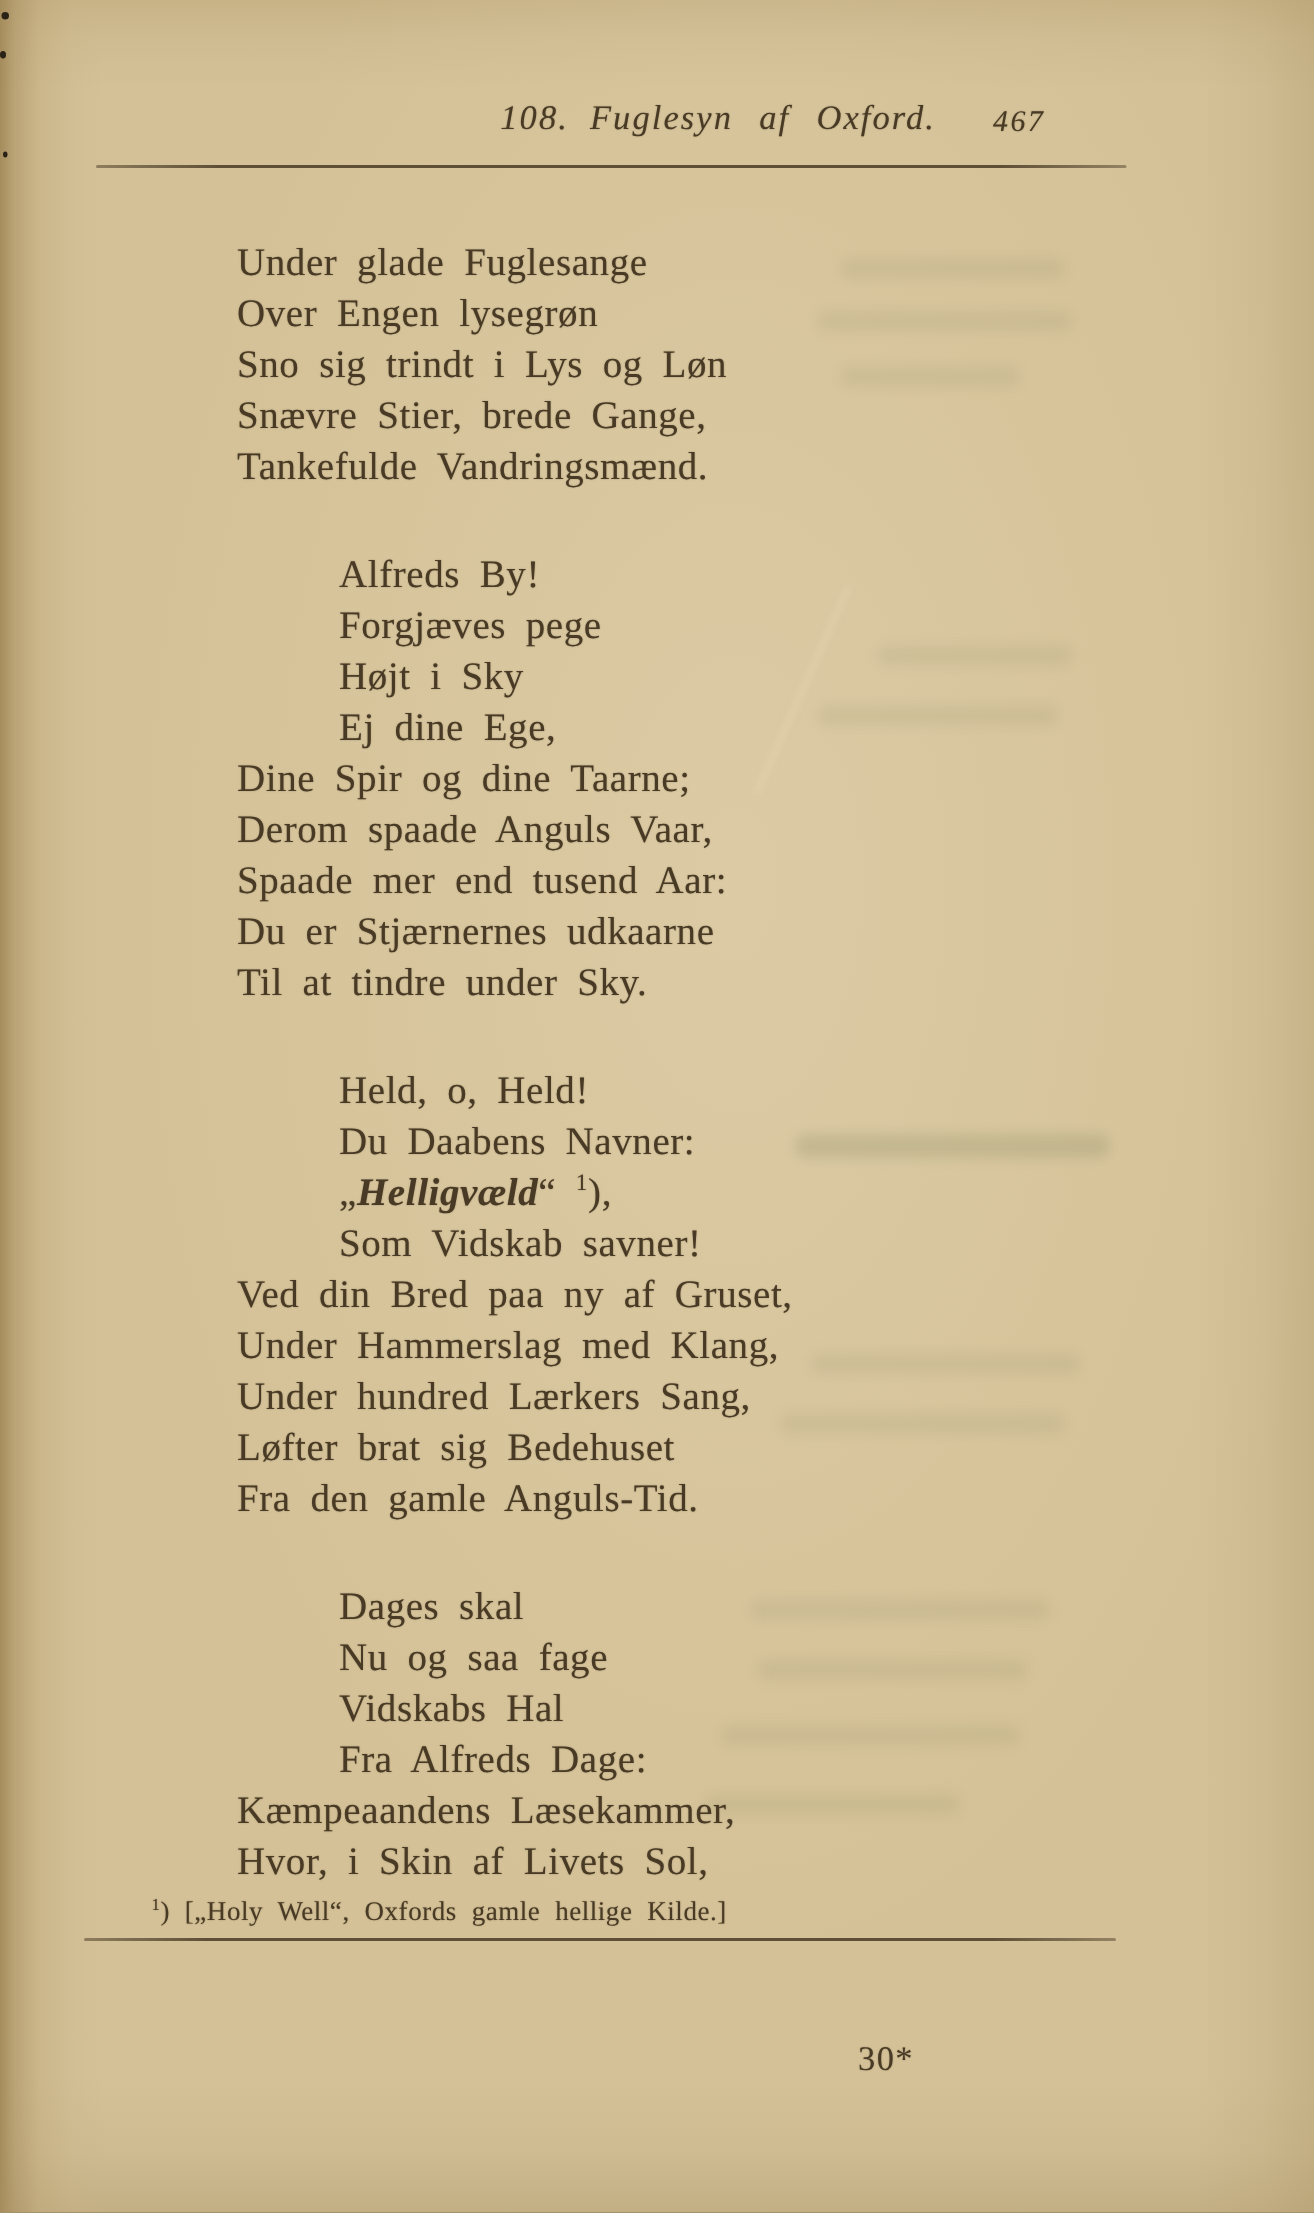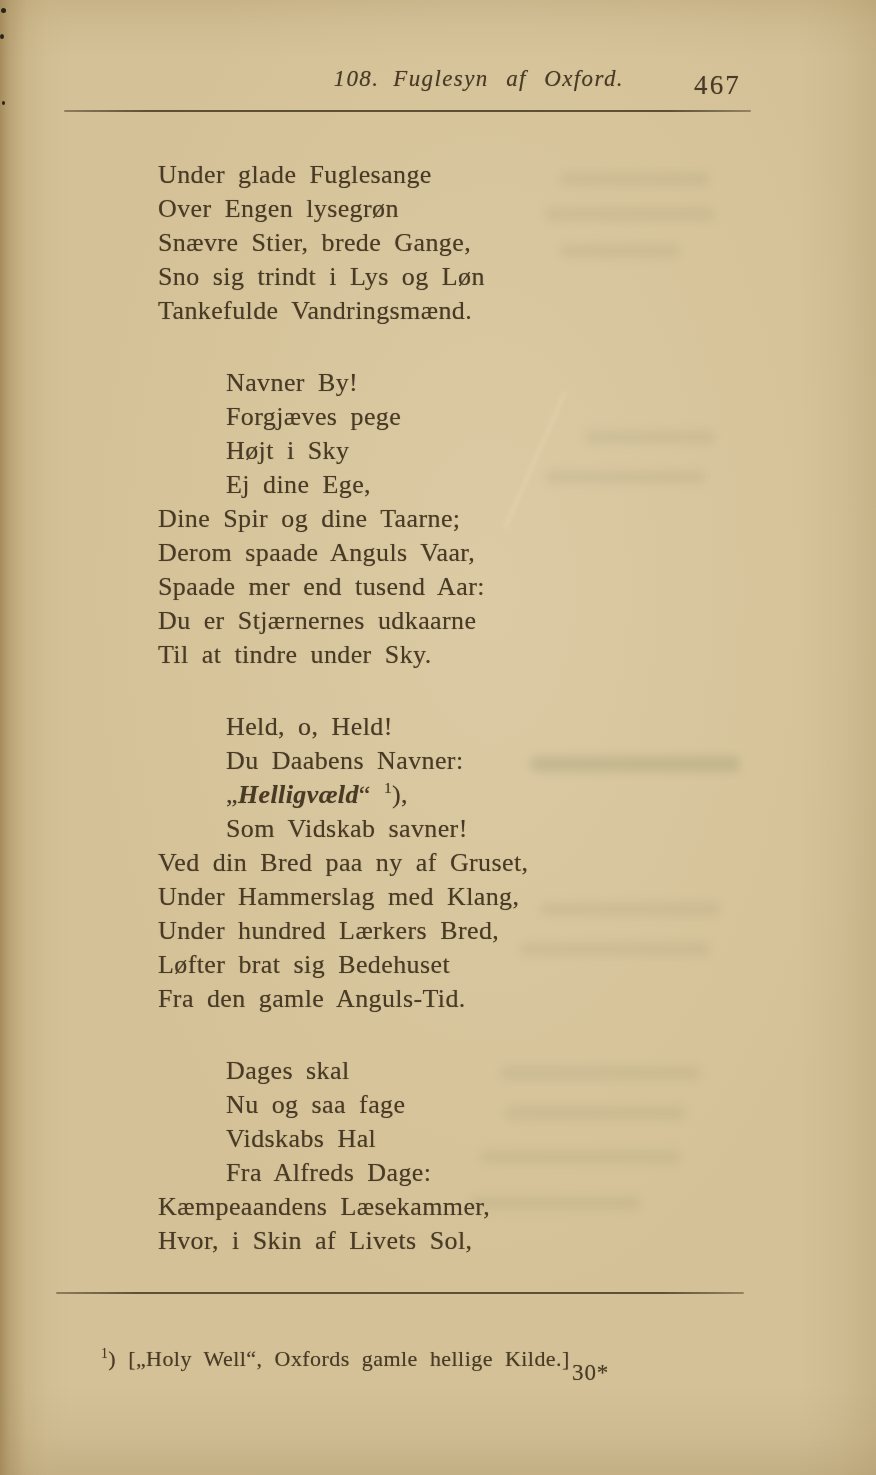--- a/index.html
+++ b/index.html
@@ -21,22 +21,22 @@
 
   
   .hdr-title{
     position:absolute; top:66px; left:64px; width:560px;
     text-align:right;
     font-style:italic; font-size:23px; letter-spacing:.06em; word-spacing:.45em;
     white-space:nowrap;
   }
   .hdr-num{ margin-right:14px; }
   .pageno{
-    position:absolute; top:70px; left:694px;
-    font-size:27px; letter-spacing:.08em;
+    position:absolute; top:70px; left:662px;
+    font-size:20px; letter-spacing:.08em;font-style:italic;
   }
   .rule{
     position:absolute; height:2px;
     background:linear-gradient(90deg, rgba(84,69,46,.55), rgba(84,69,46,.92) 12%, rgba(84,69,46,.92) 88%, rgba(84,69,46,.5));
     border-radius:1px;
   }
   .rule-top{ top:110px; left:64px; width:687px; }
   .rule-foot{ top:1292px; left:56px; width:688px; }
 
   
@@ -45,22 +45,22 @@
   .poem-line{
     height:34px; line-height:34px; font-size:26px;
     letter-spacing:.015em; word-spacing:.24em; white-space:nowrap;
   }
   .poem-line.ind1{ padding-left:68px; }
   .seg-italic{ font-style:italic;font-weight:bold; }
   .seg-sup{ font-size:60%; vertical-align:super; line-height:0; }
 
   
   .footnote{
-    position:absolute; top:1346px; left:101px;
-    font-size:22px; letter-spacing:.02em; word-spacing:.28em; white-space:nowrap;
+    position:absolute; top:1264px; left:101px;
+    font-size:18px; letter-spacing:.02em; word-spacing:.28em; white-space:nowrap;
   }
   .footnote .seg-sup{ font-size:62%; vertical-align:super; }
   .sigmark{
     position:absolute; top:1360px; left:572px;
     font-size:23px; letter-spacing:.04em;
   }
 
   
   .show-through{
     position:absolute; border-radius:8px;
@@ -100,43 +100,43 @@
   <div class="hdr-title ink">
     <span class="hdr-num">108.</span><span>Fuglesyn af Oxford.</span>
   </div>
   <div class="pageno ink">467</div>
   <div class="rule rule-top"></div>
 
   <div class="poem ink" id="poem">
       <div class="stanza">
         <div class="poem-line"><span class="seg-normal">Under glade Fuglesange</span></div>
         <div class="poem-line"><span class="seg-normal">Over Engen lysegrøn</span></div>
+        <div class="poem-line"><span class="seg-normal">Sno sig trindt i Lys og Løn</span></div>
         <div class="poem-line"><span class="seg-normal">Snævre Stier, brede Gange,</span></div>
-        <div class="poem-line"><span class="seg-normal">Sno sig trindt i Lys og Løn</span></div>
         <div class="poem-line"><span class="seg-normal">Tankefulde Vandringsmænd.</span></div>
       </div>
       <div class="stanza">
-        <div class="poem-line ind1"><span class="seg-normal">Navner By!</span></div>
+        <div class="poem-line ind1"><span class="seg-normal">Alfreds By!</span></div>
         <div class="poem-line ind1"><span class="seg-normal">Forgjæves pege</span></div>
         <div class="poem-line ind1"><span class="seg-normal">Højt i Sky</span></div>
         <div class="poem-line ind1"><span class="seg-normal">Ej dine Ege,</span></div>
         <div class="poem-line"><span class="seg-normal">Dine Spir og dine Taarne;</span></div>
         <div class="poem-line"><span class="seg-normal">Derom spaade Anguls Vaar,</span></div>
         <div class="poem-line"><span class="seg-normal">Spaade mer end tusend Aar:</span></div>
         <div class="poem-line"><span class="seg-normal">Du er Stjærnernes udkaarne</span></div>
         <div class="poem-line"><span class="seg-normal">Til at tindre under Sky.</span></div>
       </div>
       <div class="stanza">
         <div class="poem-line ind1"><span class="seg-normal">Held, o, Held!</span></div>
         <div class="poem-line ind1"><span class="seg-normal">Du Daabens Navner:</span></div>
         <div class="poem-line ind1"><span class="seg-normal">„</span><span class="seg-italic">Helligvæld</span><span class="seg-normal">“ </span><span class="seg-sup">1</span><span class="seg-normal">),</span></div>
         <div class="poem-line ind1"><span class="seg-normal">Som Vidskab savner!</span></div>
         <div class="poem-line"><span class="seg-normal">Ved din Bred paa ny af Gruset,</span></div>
         <div class="poem-line"><span class="seg-normal">Under Hammerslag med Klang,</span></div>
-        <div class="poem-line"><span class="seg-normal">Under hundred Lærkers Bred,</span></div>
+        <div class="poem-line"><span class="seg-normal">Under hundred Lærkers Sang,</span></div>
         <div class="poem-line"><span class="seg-normal">Løfter brat sig Bedehuset</span></div>
         <div class="poem-line"><span class="seg-normal">Fra den gamle Anguls-Tid.</span></div>
       </div>
       <div class="stanza">
         <div class="poem-line ind1"><span class="seg-normal">Dages skal</span></div>
         <div class="poem-line ind1"><span class="seg-normal">Nu og saa fage</span></div>
         <div class="poem-line ind1"><span class="seg-normal">Vidskabs Hal</span></div>
         <div class="poem-line ind1"><span class="seg-normal">Fra Alfreds Dage:</span></div>
         <div class="poem-line"><span class="seg-normal">Kæmpeaandens Læsekammer,</span></div>
         <div class="poem-line"><span class="seg-normal">Hvor, i Skin af Livets Sol,</span></div>

